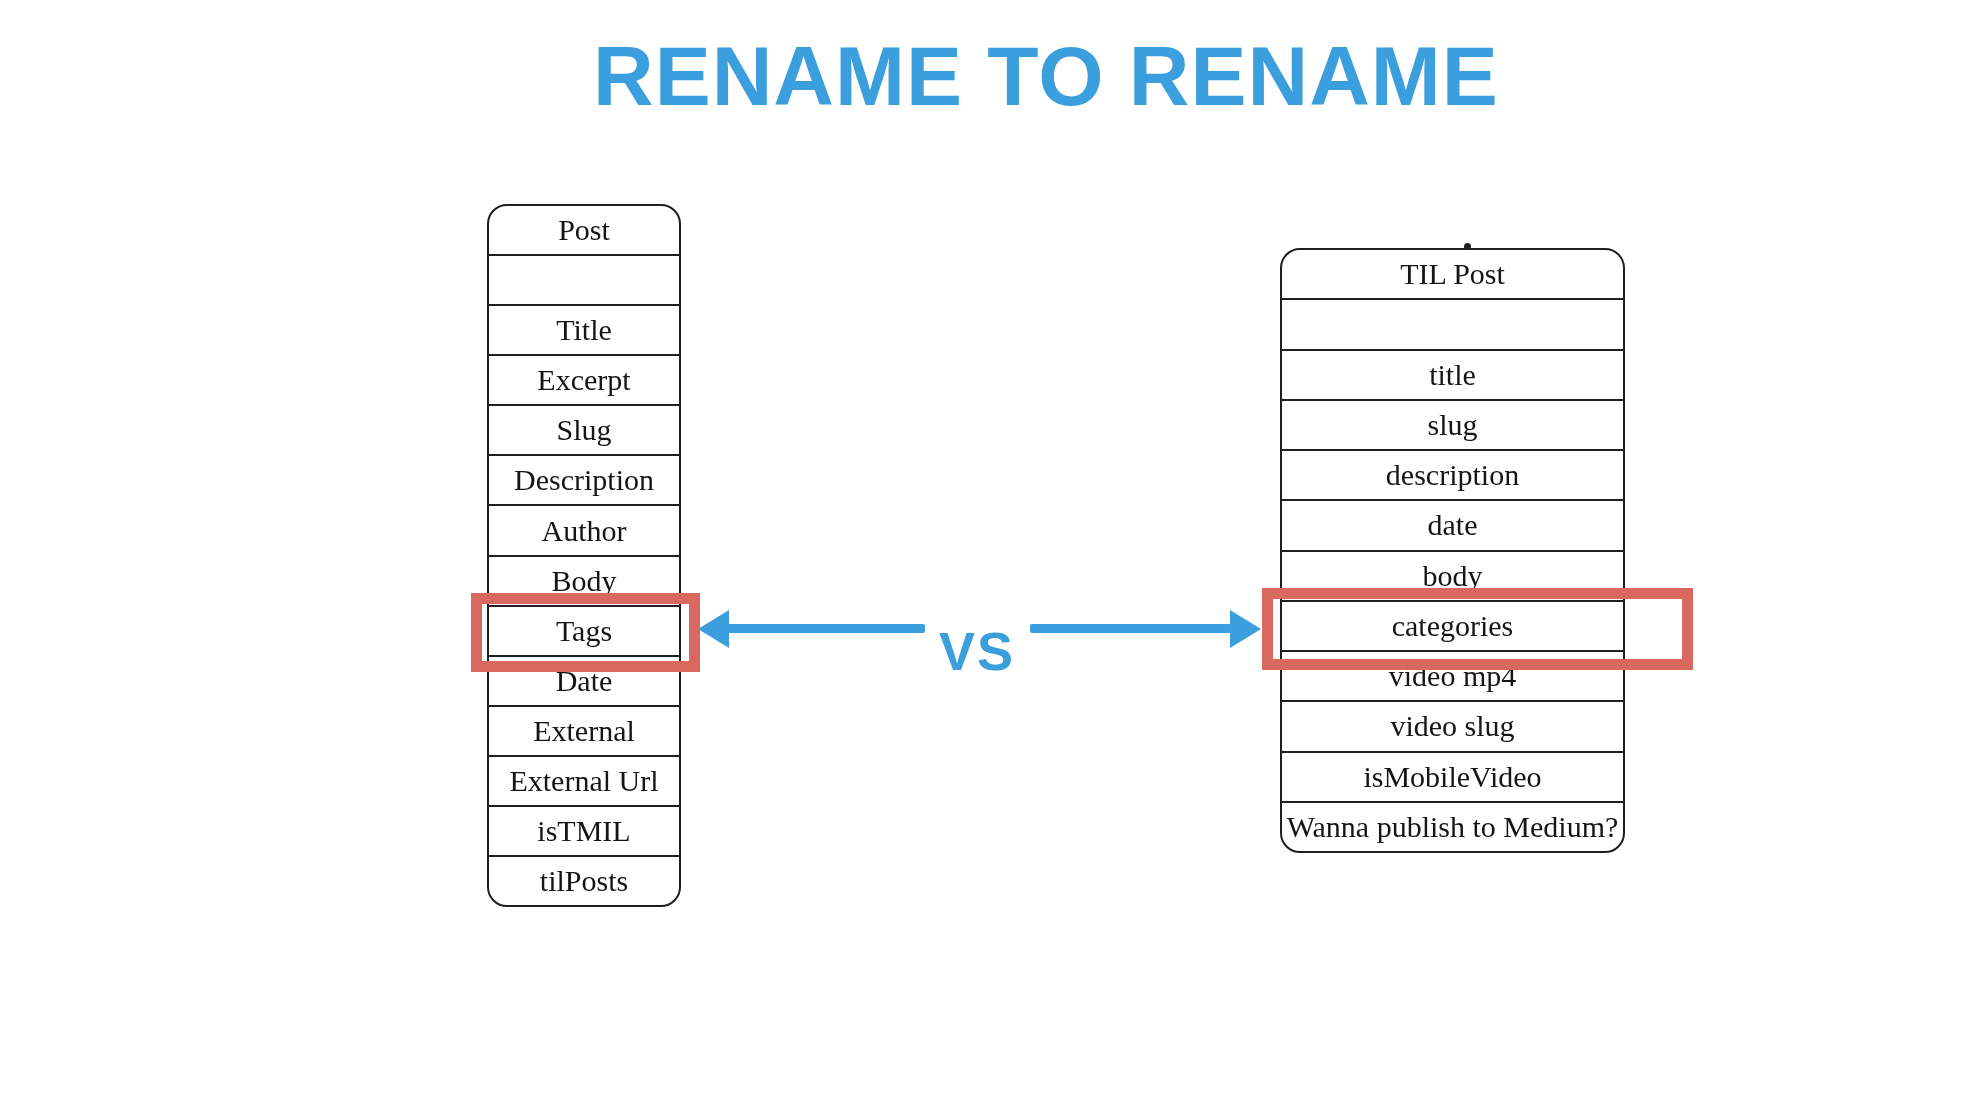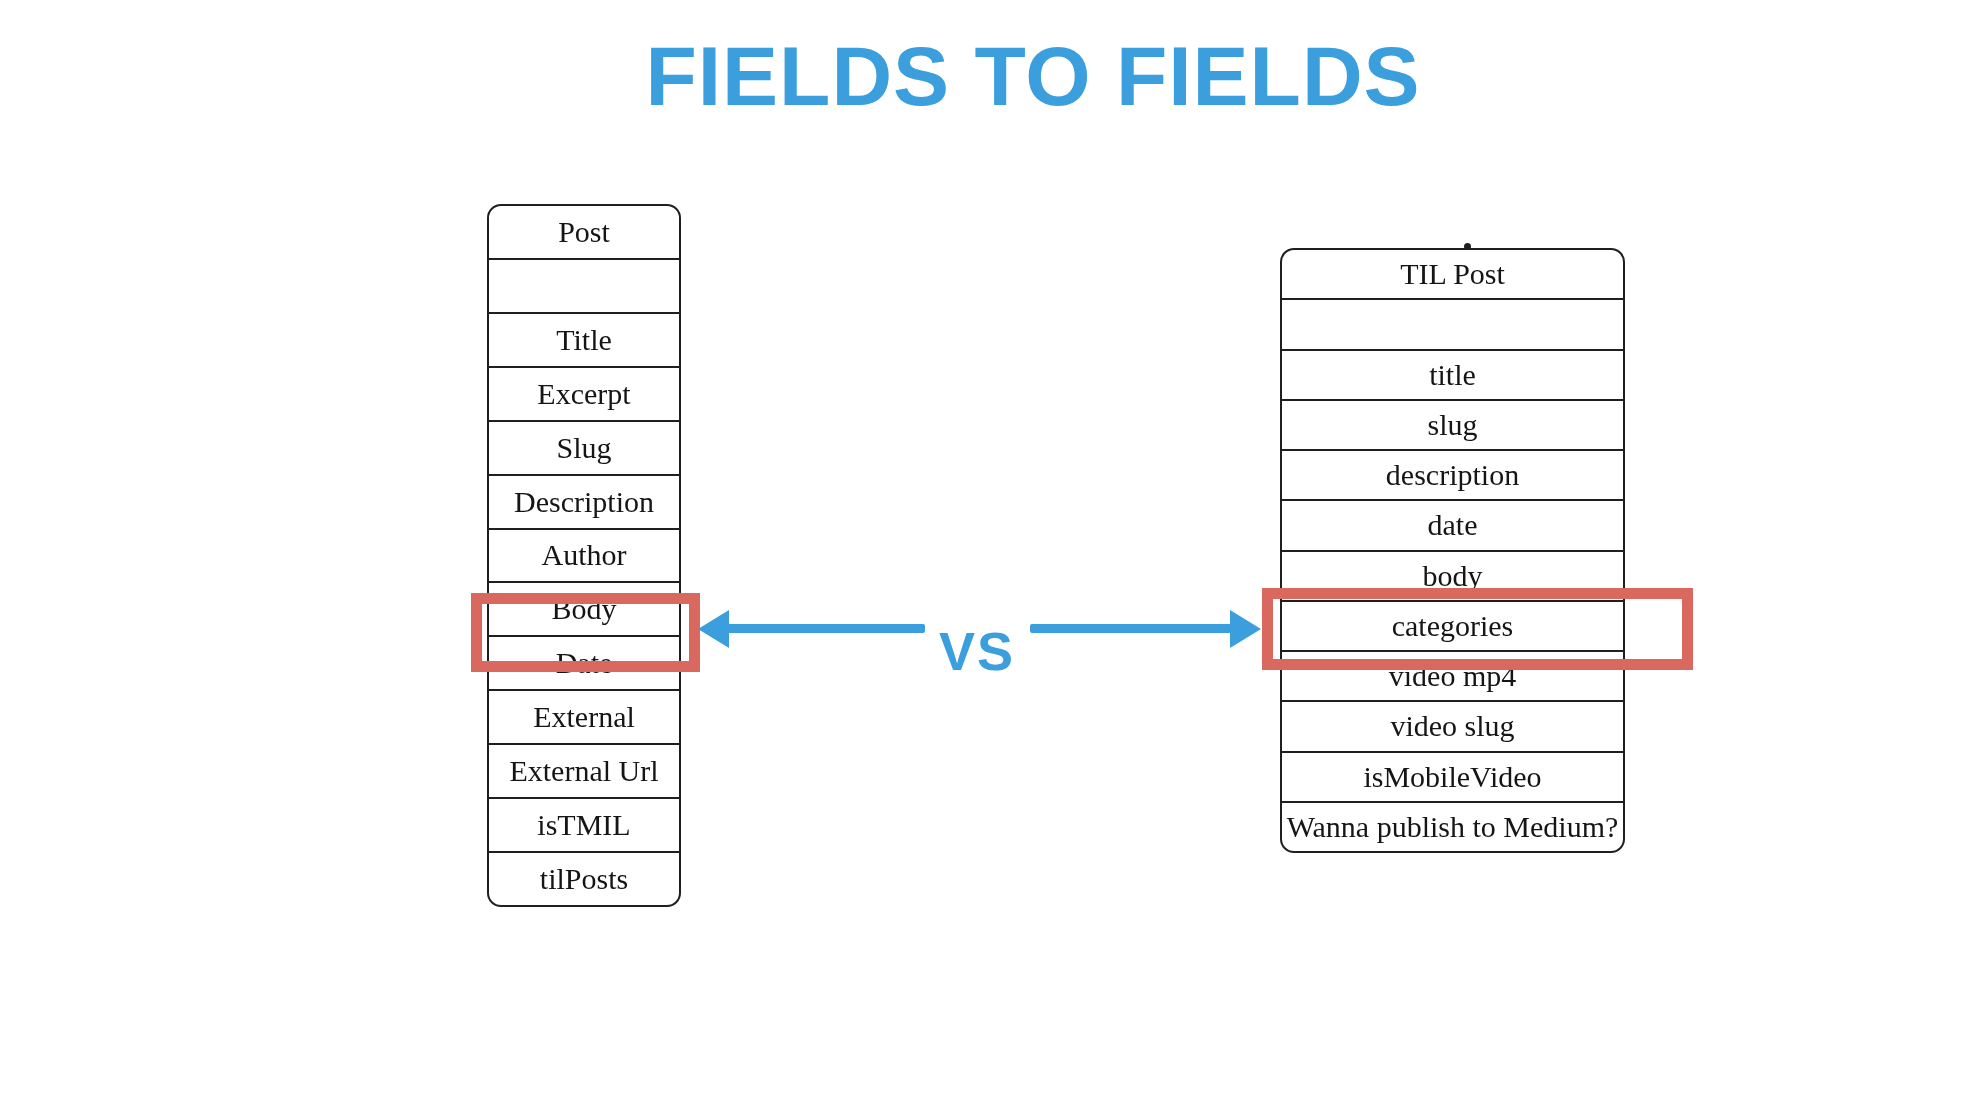--- a/index.html
+++ b/index.html
@@ -30,21 +30,21 @@
     color:var(--accent-blue);
     line-height:1;
     white-space:nowrap;
   }
   
   .schema-table{
     position:absolute;
     display:flex;
     flex-direction:column;
     border:2px solid var(--table-border);
-    border-radius:14px;
+    border-radius:20px;
     overflow:hidden;
     background:#fff;
     color:var(--text-color);
   }
   .schema-table .row{
     flex:1;
     display:flex;
     align-items:center;
     justify-content:center;
     font-size:30px;
@@ -102,39 +102,40 @@
     width:7px; height:7px;
     border-radius:50%;
     background:var(--table-border);
   }
 </style>
 </head>
 <body>
 
 <div class="canvas">
 
-  <div class="slide-title">FIELDS TO FIELDS</div>
+  <div class="slide-title">RENAME TO RENAME</div>
 
   <div class="schema-table post-table">
     <div class="row header">Post</div>
 
       <div class="row"></div>
 
       <div class="row">Title</div>
 
       <div class="row">Excerpt</div>
 
       <div class="row">Slug</div>
 
       <div class="row">Description</div>
 
       <div class="row">Author</div>
 
       <div class="row">Body</div>
 
+      <div class="row">Tags</div>
 
       <div class="row">Date</div>
 
       <div class="row">External</div>
 
       <div class="row">External Url</div>
 
       <div class="row">isTMIL</div>
 
       <div class="row">tilPosts</div>

